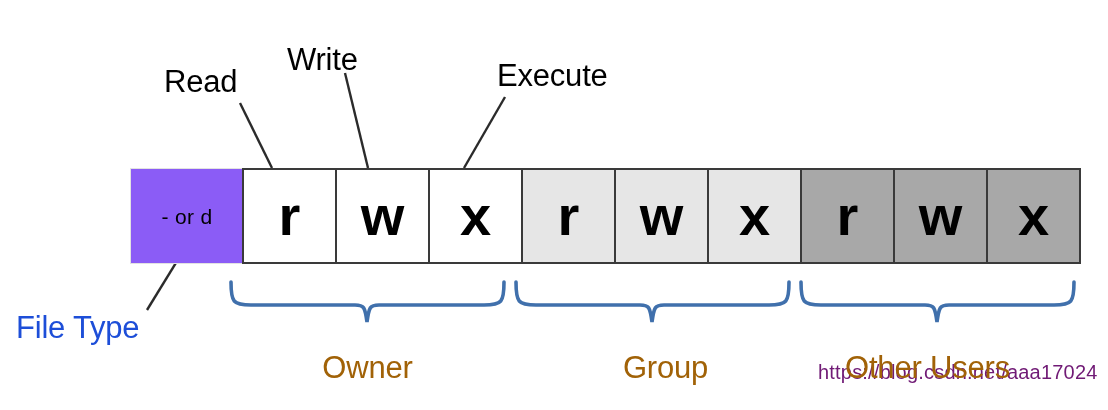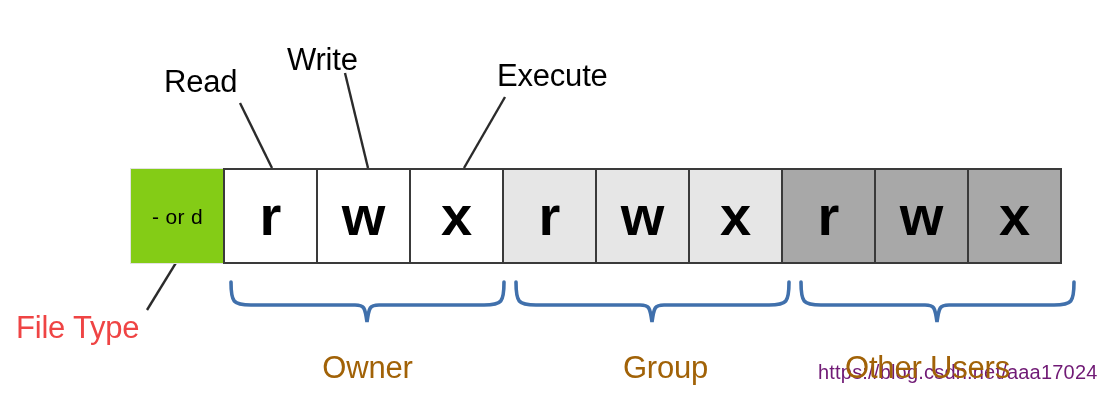--- a/index.html
+++ b/index.html
@@ -31,21 +31,21 @@
   #label-read    { left: 164px; top: 66px; }
   #label-write   { left: 287px; top: 44px; }
   #label-execute { left: 497px; top: 60px; text-align: center; }
 
   
   #label-filetype {
     position: absolute;
     left: 16px;
     top: 312px;
     font-size: 31px;
-    color: #ef4444;
+    color: #1d4ed8;
     white-space: nowrap;
     line-height: 1;
     letter-spacing: -0.2px;
   }
 
   
   #leader-lines {
     position: absolute;
     left: 0;
     top: 0;
@@ -68,23 +68,23 @@
     display: flex;
     align-items: center;
     justify-content: center;
     font-size: 56px;
     font-weight: 700;
     color: #000000;
     line-height: 1;
   }
   
   .cell.filetype {
-    width: 95px;
+    width: 114px;
     border: 1px solid #e2e2e2;
-    background: #84cc16;
+    background: #8b5cf6;
     font-size: 21px;
     font-weight: 400;
     letter-spacing: 0.3px;
   }
   
   .cell.bit {
     width: 95px;
     border: 2px solid #3a3a3a;
     margin-left: -2px;
   }

